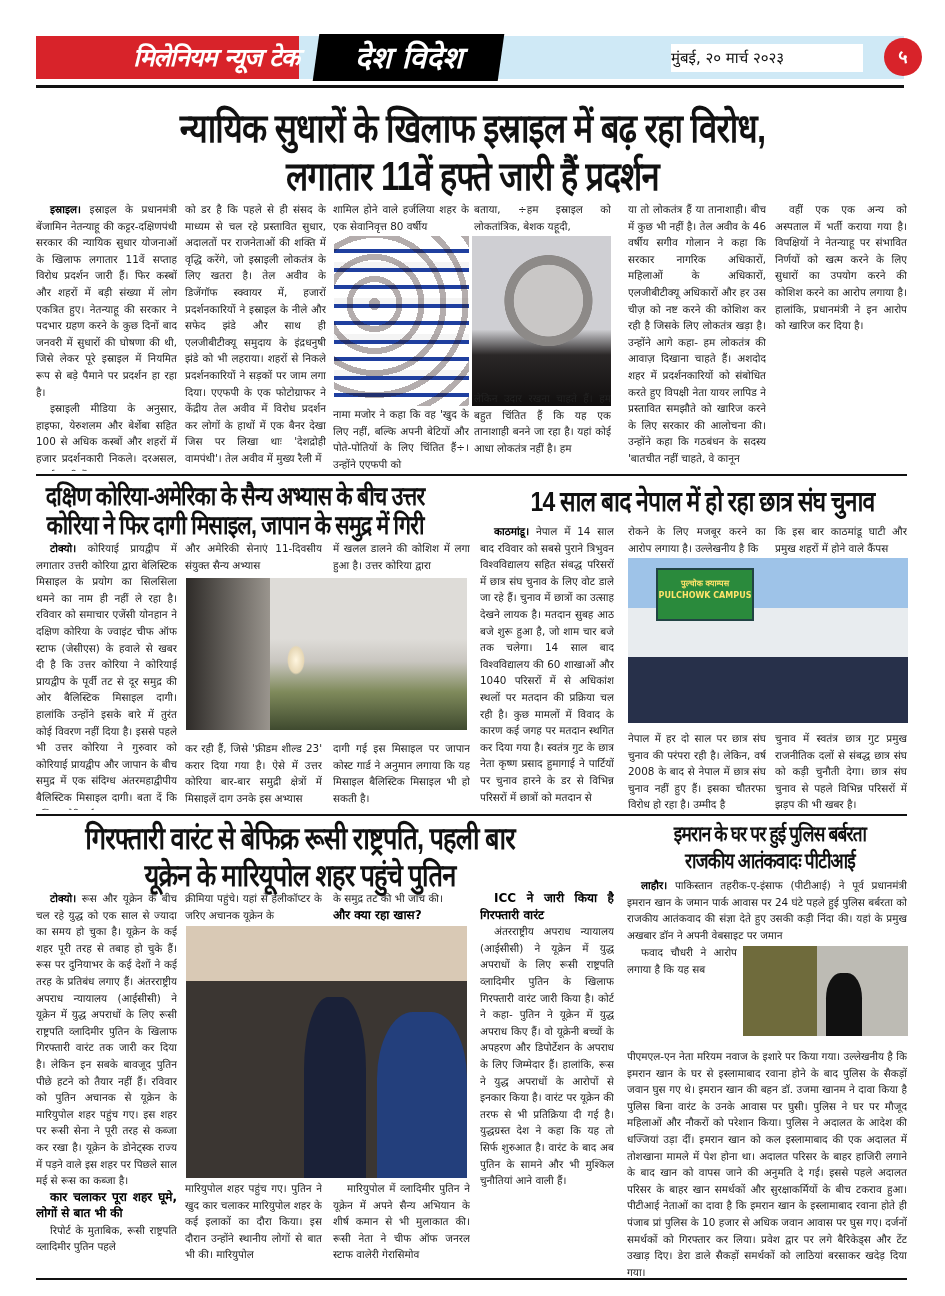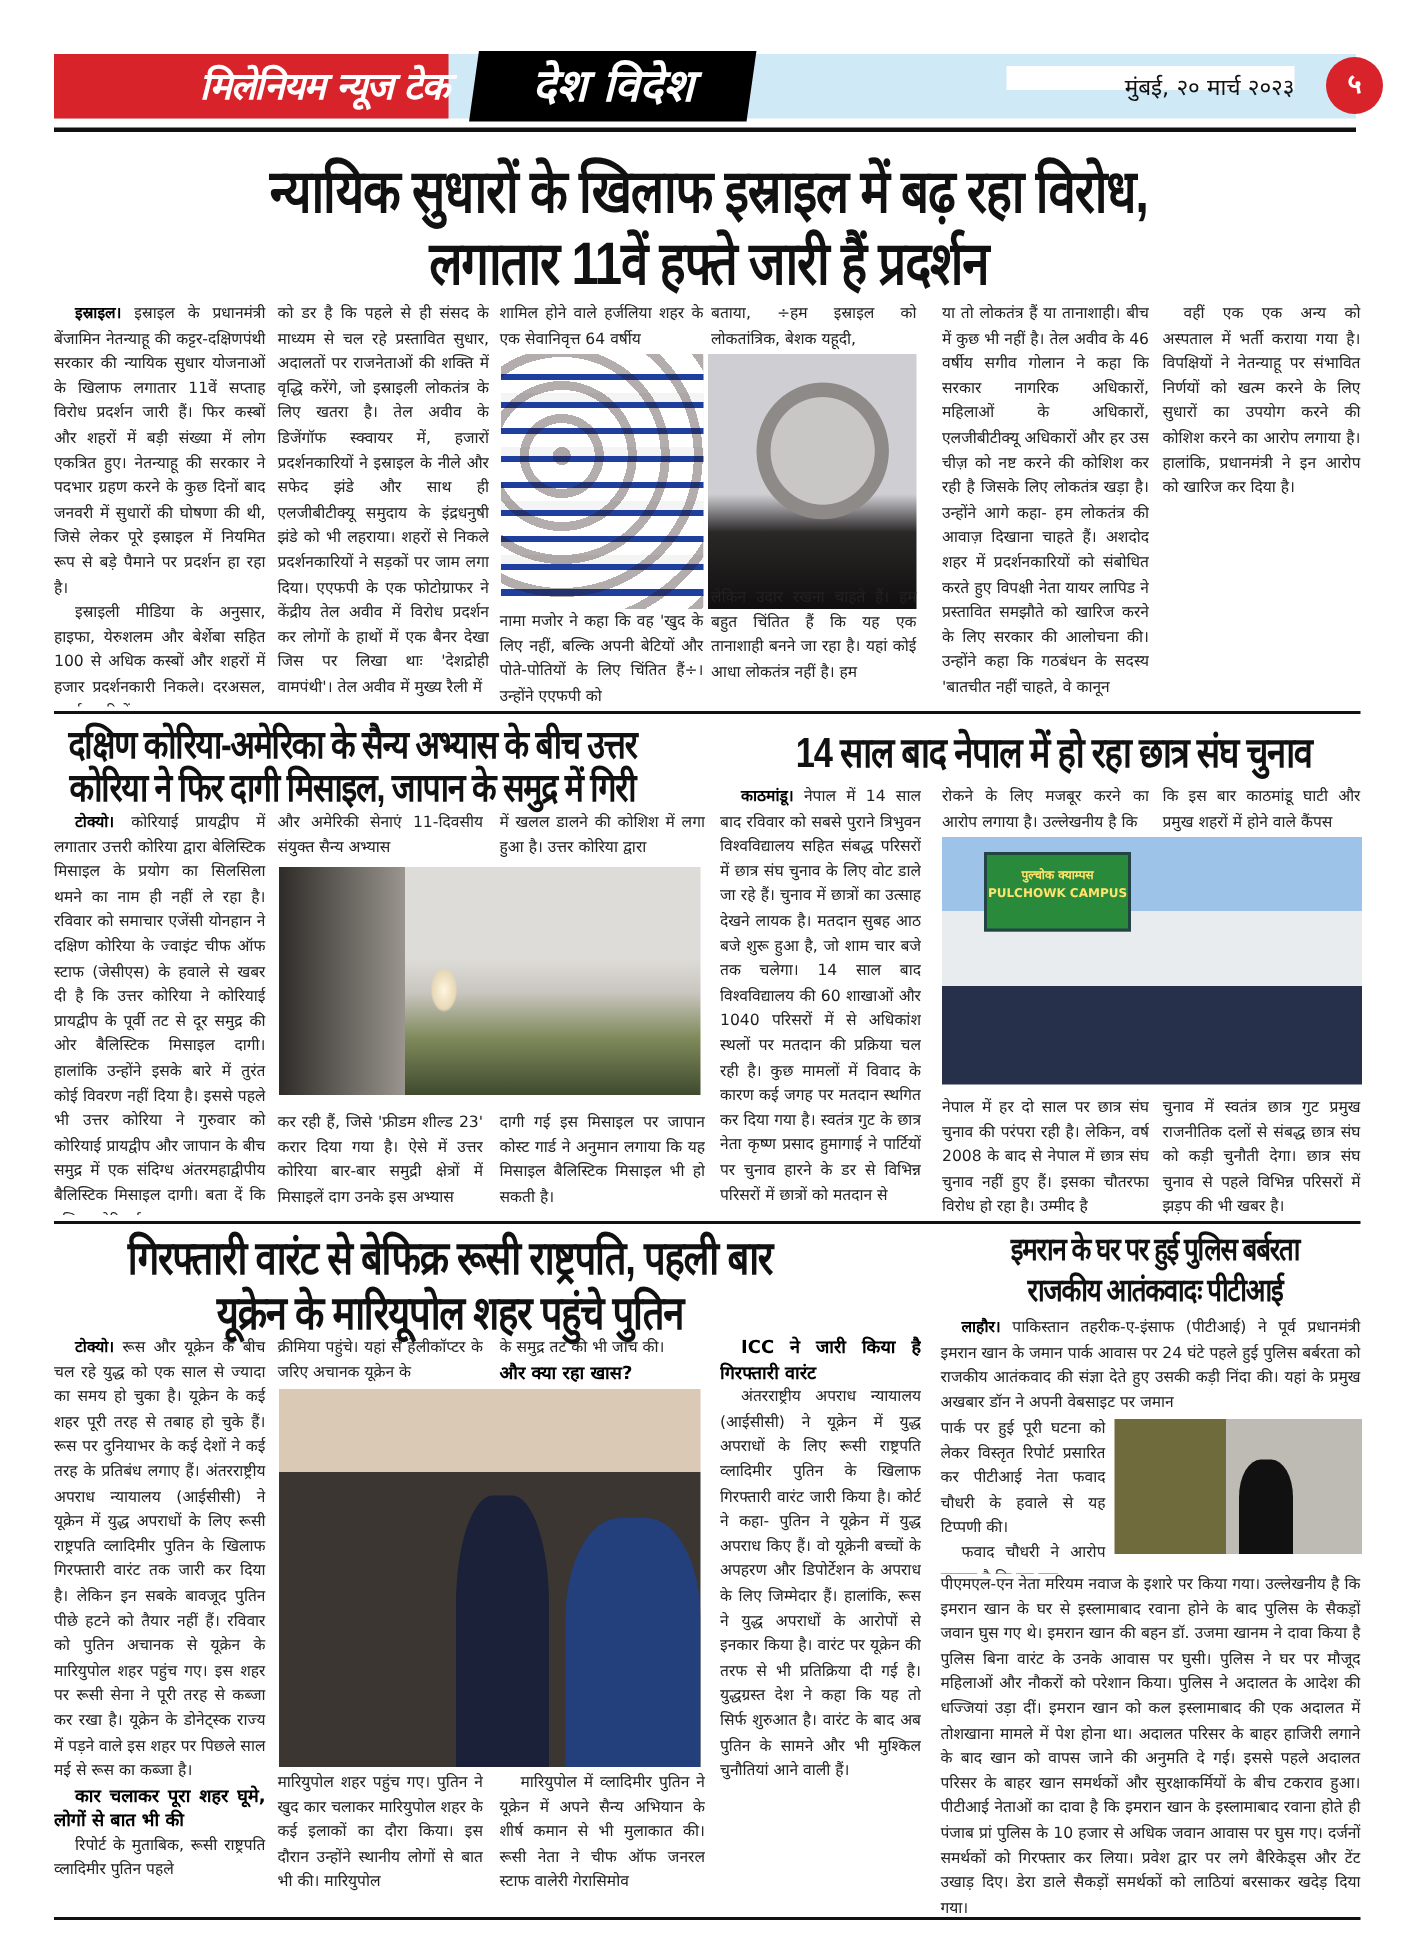--- a/index.html
+++ b/index.html
@@ -2,21 +2,21 @@
 <html><head>
 <meta charset="utf-8">
 <style>
 *{box-sizing:border-box;margin:0;padding:0}
 html,body{width:945px;height:1296px;background:#fff;overflow:hidden}
 body{font-family:"DejaVu Sans",sans-serif;color:#111;position:relative}
 .masthead{position:absolute;left:36px;top:36px;width:868px;height:43px;background:#cfe9f6}
 .brand{position:absolute;left:0;top:0;width:263px;height:43px;background:#d8232a;color:#fff;font-weight:bold;font-size:25px;line-height:43px;text-align:right;font-style:italic;letter-spacing:-1px}
 .section{position:absolute;left:280px;top:-2px;width:185px;height:47px;background:#000;color:#fff;font-weight:bold;font-size:30px;line-height:47px;text-align:center;transform:skewX(-8deg);font-style:italic}
 .section span{display:inline-block;transform:skewX(8deg)}
-.dateline{position:absolute;left:635px;top:8px;width:192px;height:16px;background:#fff;font-size:15px;line-height:28px;text-align:right}
+.dateline{position:absolute;left:635px;top:8px;width:192px;height:28px;background:#fff;font-size:15px;line-height:28px;text-align:left}
 .pagenum{position:absolute;left:848px;top:2px;width:38px;height:38px;border-radius:50%;background:#d8232a;color:#fff;font-weight:bold;font-size:18px;line-height:38px;text-align:center}
 .rule{position:absolute;height:3px;background:#111}
 .headline{position:absolute;text-align:center;font-family:"Liberation Sans",sans-serif;font-weight:bold;color:#111;letter-spacing:-1px;transform:scaleX(.82);transform-origin:center top}
 .h1{left:-30px;width:1005px;top:104px;font-size:40px;line-height:48px}
 .h2{left:-20px;width:510px;top:482px;font-size:26px;line-height:29px}
 .h3{left:465px;width:475px;top:482px;font-size:28px;line-height:40px}
 .h4{left:-40px;width:680px;top:820px;font-size:31px;line-height:37px}
 .h5{left:600px;width:340px;top:820px;font-size:21px;line-height:27px}
 .col{position:absolute;font-size:10.4px;line-height:16.6px;text-align:justify;overflow:hidden;color:#222}
 .col p{text-indent:14px}
@@ -54,21 +54,21 @@
 </div>
 
 <div class="col" style="left:36px;top:201px;width:141px;height:270px">
   <p><b>इस्राइल।</b> <span>इस्राइल के प्रधानमंत्री बेंजामिन नेतन्याहू की कट्टर-दक्षिणपंथी सरकार की न्यायिक सुधार योजनाओं के खिलाफ लगातार 11वें सप्ताह विरोध प्रदर्शन जारी हैं। फिर कस्बों और शहरों में बड़ी संख्या में लोग एकत्रित हुए। नेतन्याहू की सरकार ने पदभार ग्रहण करने के कुछ दिनों बाद जनवरी में सुधारों की घोषणा की थी, जिसे लेकर पूरे इस्राइल में नियमित रूप से बड़े पैमाने पर प्रदर्शन हा रहा है।</span></p>
   <p>इस्राइली मीडिया के अनुसार, हाइफा, येरुशलम और बेर्शेबा सहित 100 से अधिक कस्बों और शहरों में हजार प्रदर्शनकारी निकले। दरअसल, प्रदर्शनकारियों</p>
 </div>
 <div class="col" style="left:185px;top:201px;width:141px;height:270px">
   <p style="text-indent:0">को डर है कि पहले से ही संसद के माध्यम से चल रहे प्रस्तावित सुधार, अदालतों पर राजनेताओं की शक्ति में वृद्धि करेंगे, जो इस्राइली लोकतंत्र के लिए खतरा है। तेल अवीव के डिजेंगॉफ स्क्वायर में, हजारों प्रदर्शनकारियों ने इस्राइल के नीले और सफेद झंडे और साथ ही एलजीबीटीक्यू समुदाय के इंद्रधनुषी झंडे को भी लहराया। शहरों से निकले प्रदर्शनकारियों ने सड़कों पर जाम लगा दिया। एएफपी के एक फोटोग्राफर ने केंद्रीय तेल अवीव में विरोध प्रदर्शन कर लोगों के हाथों में एक बैनर देखा जिस पर लिखा थाः 'देशद्रोही वामपंथी'। तेल अवीव में मुख्य रैली में</p>
 </div>
 <div class="col" style="left:333px;top:201px;width:136px;height:34px">
-  <p style="text-indent:0">शामिल होने वाले हर्जलिया शहर के एक सेवानिवृत्त 64 वर्षीय</p>
+  <p style="text-indent:0">शामिल होने वाले हर्जलिया शहर के एक सेवानिवृत्त 80 वर्षीय</p>
 </div>
 <div class="photo flags" style="left:334px;top:236px;width:135px;height:170px">
     <div class="flagsov"></div>
   </div>
 <div class="col" style="left:333px;top:406px;width:136px;height:66px">
   <p style="text-indent:0">नामा मजोर ने कहा कि वह 'खुद के लिए नहीं, बल्कि अपनी बेटियों और पोते-पोतियों के लिए चिंतित हैं÷। उन्होंने एएफपी को</p>
 </div>
 <div class="col" style="left:474px;top:201px;width:137px;height:34px">
   <p style="text-indent:0">बताया, ÷हम इस्राइल को लोकतांत्रिक, बेशक यहूदी,</p>
 </div>
@@ -158,20 +158,19 @@
 </div>
 
 <div class="headline h5">
   <div>इमरान के घर पर हुई पुलिस बर्बरता</div>
   <div>राजकीय आतंकवादः पीटीआई</div>
 </div>
 <div class="col" style="left:627px;top:877px;width:280px;height:68px">
   <p><b>लाहौर।</b> <span>पाकिस्तान तहरीक-ए-इंसाफ (पीटीआई) ने पूर्व प्रधानमंत्री इमरान खान के जमान पार्क आवास पर 24 घंटे पहले हुई पुलिस बर्बरता को राजकीय आतंकवाद की संज्ञा देते हुए उसकी कड़ी निंदा की। यहां के प्रमुख अखबार डॉन ने अपनी वेबसाइट पर जमान</span></p>
 </div>
 <div class="col" style="left:627px;top:944px;width:110px;height:105px">
-  <p style="text-indent:0">पार्क पर हुई पूरी घटना को लेकर विस्तृत रिपोर्ट प्रसारित कर पीटीआई नेता फवाद चौधरी के हवाले से यह टिप्पणी की।</p>
   <p>फवाद चौधरी ने आरोप लगाया है कि यह सब</p>
 </div>
 <div class="photo imran" style="left:743px;top:946px;width:165px;height:90px"></div>
 <div class="col" style="left:627px;top:1048px;width:280px;height:228px">
   <p style="text-indent:0">पीएमएल-एन नेता मरियम नवाज के इशारे पर किया गया। उल्लेखनीय है कि इमरान खान के घर से इस्लामाबाद रवाना होने के बाद पुलिस के सैकड़ों जवान घुस गए थे। इमरान खान की बहन डॉ. उजमा खानम ने दावा किया है पुलिस बिना वारंट के उनके आवास पर घुसी। पुलिस ने घर पर मौजूद महिलाओं और नौकरों को परेशान किया। पुलिस ने अदालत के आदेश की धज्जियां उड़ा दीं। इमरान खान को कल इस्लामाबाद की एक अदालत में तोशखाना मामले में पेश होना था। अदालत परिसर के बाहर हाजिरी लगाने के बाद खान को वापस जाने की अनुमति दे गई। इससे पहले अदालत परिसर के बाहर खान समर्थकों और सुरक्षाकर्मियों के बीच टकराव हुआ। पीटीआई नेताओं का दावा है कि इमरान खान के इस्लामाबाद रवाना होते ही पंजाब प्रां पुलिस के 10 हजार से अधिक जवान आवास पर घुस गए। दर्जनों समर्थकों को गिरफ्तार कर लिया। प्रवेश द्वार पर लगे बैरिकेड्स और टेंट उखाड़ दिए। डेरा डाले सैकड़ों समर्थकों को लाठियां बरसाकर खदेड़ दिया गया।</p>
 </div>
 <div class="rule" style="left:36px;top:1278px;width:871px;height:2px"></div>
 
 </body></html>

